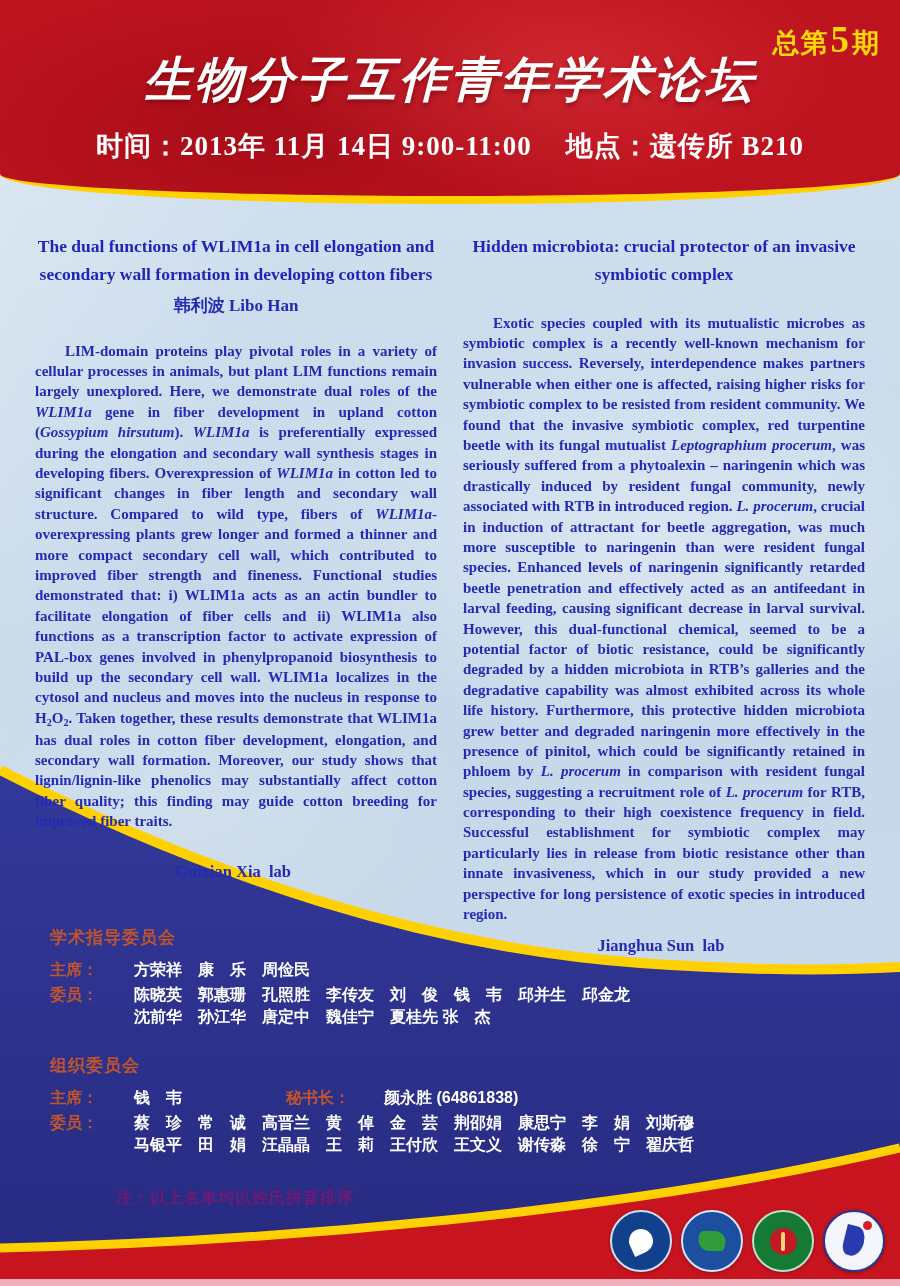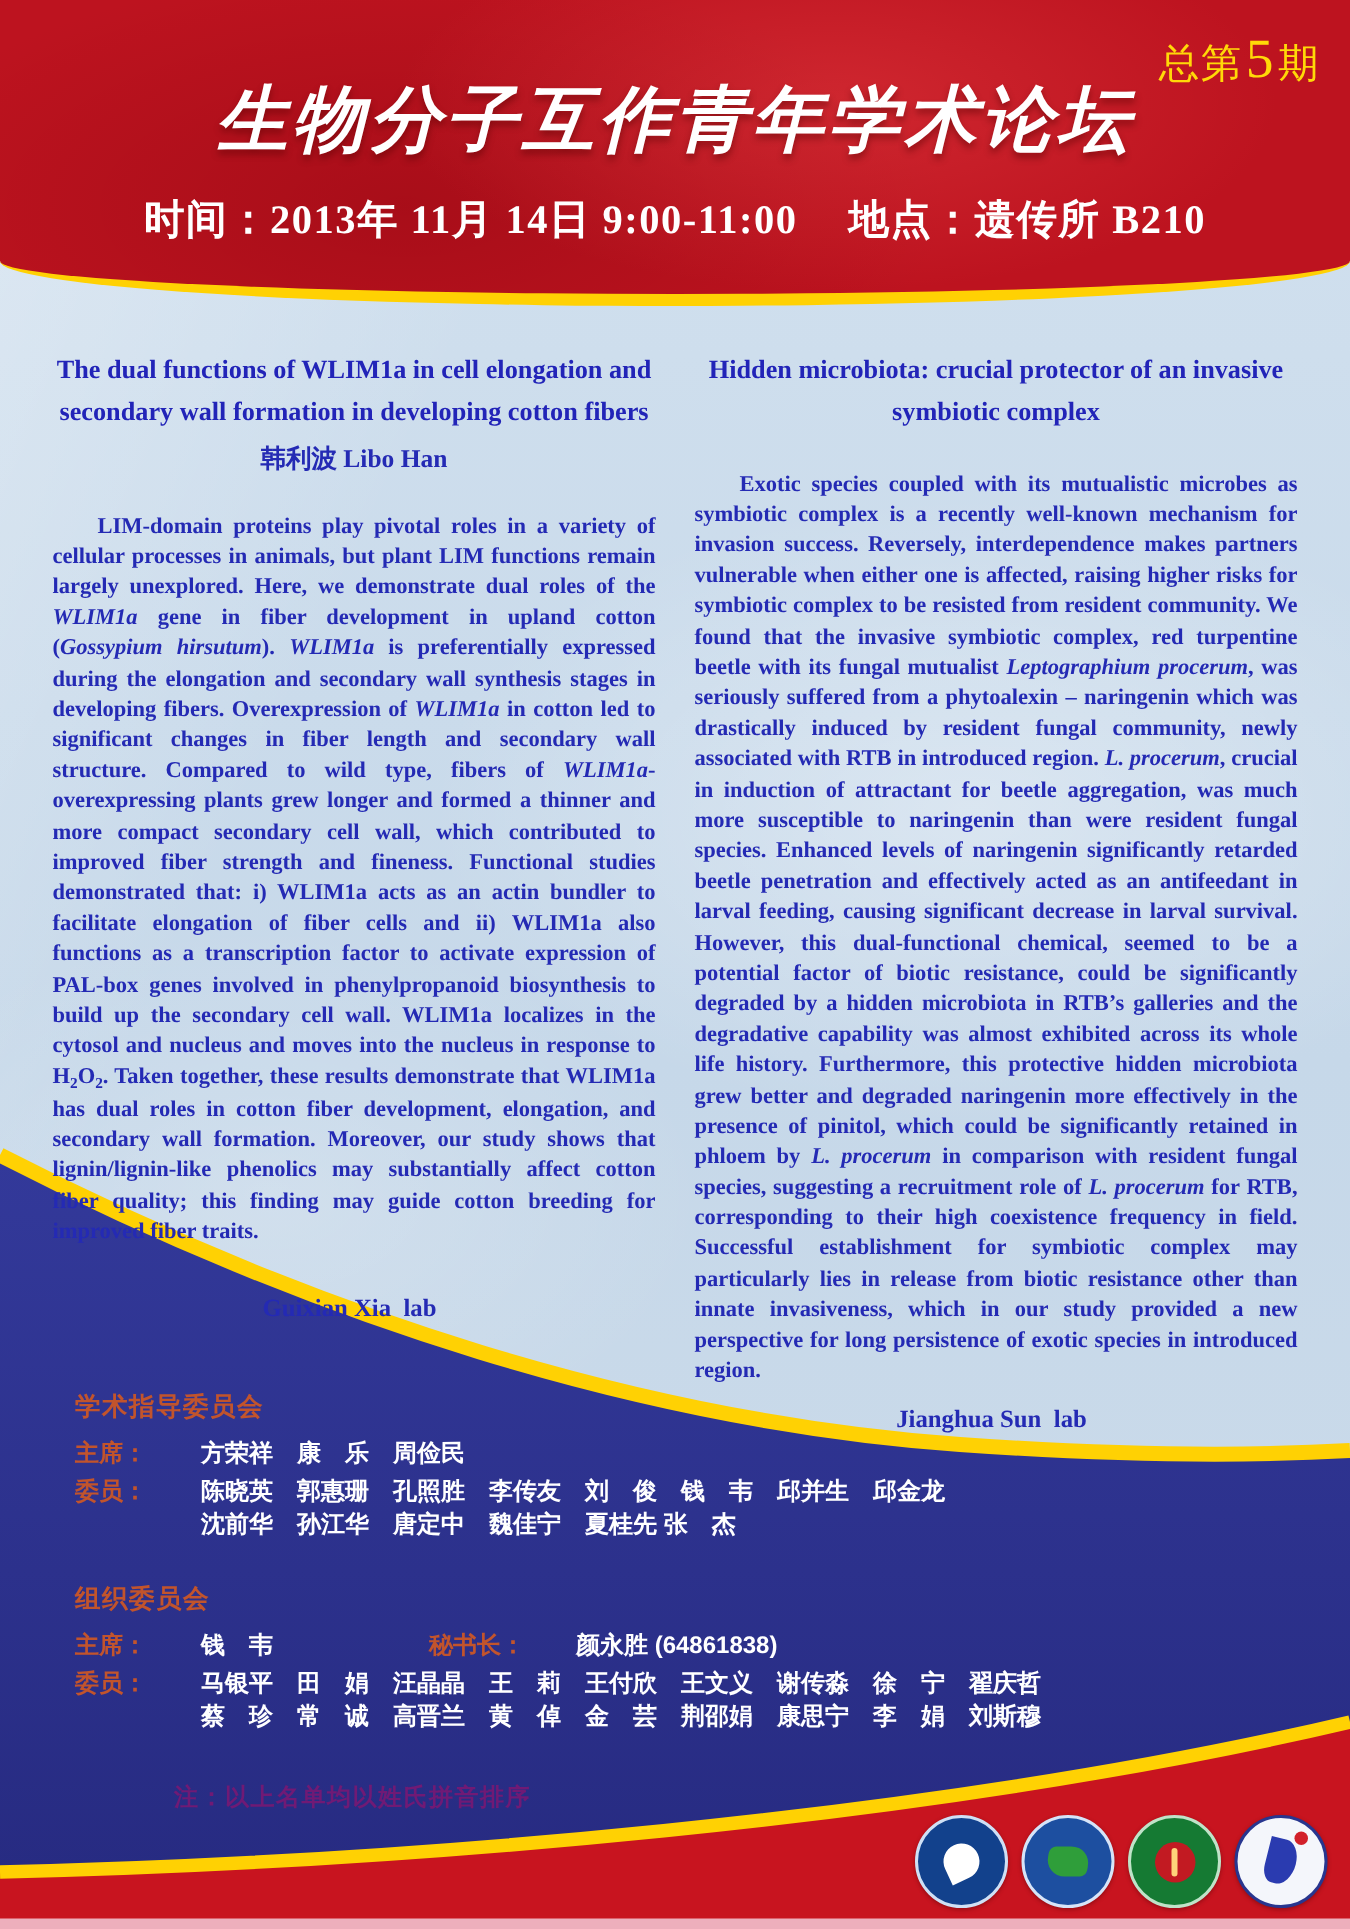--- a/index.html
+++ b/index.html
@@ -23,21 +23,21 @@
   .header {
     position:absolute; top:0; left:0; right:0; height:196px; z-index:6;
     background:
       radial-gradient(ellipse 420px 180px at 62% 35%, rgba(255,90,90,0.28), rgba(255,90,90,0) 70%),
       radial-gradient(ellipse 500px 220px at 30% 70%, rgba(120,0,10,0.30), rgba(120,0,10,0) 72%),
       #bd131f;
     border-radius: 0 0 50% 50% / 0 0 30px 30px;
     border-bottom:8px solid #ffd103;
     color:#fff; text-align:center;
   }
-  .issue { position:absolute; top:18px; right:20px; color:#ffd908; font-weight:normal; font-size:27px; letter-spacing:1px;text-align:center; }
+  .issue { position:absolute; top:18px; right:20px; color:#ffd908; font-weight:bold; font-size:27px; letter-spacing:1px;text-align:center; }
   .issue .issue-num { font-size:37px; font-family:"Liberation Serif", serif; padding:0 2px; }
   .main-title {
     margin:0; padding-top:48px; font-size:48px; font-weight:bold; letter-spacing:3px;
     text-shadow:0 3px 5px rgba(80,0,0,0.45);
     font-style:italic;
   }
   .schedule {
     margin-top:16px; font-family:"Liberation Serif", serif; font-weight:bold;
     font-size:27px; letter-spacing:1px;
   }
@@ -147,22 +147,22 @@
       <div class="cmt-title">组织委员会</div>
       <div class="cmt-row four">
         <div class="lbl">主席：</div>
         <div class="val">钱　韦</div>
         <div class="lbl">秘书长：</div>
         <div class="val">颜永胜 (64861838)</div>
       </div>
       <div class="cmt-row">
         <div class="lbl">委员：</div>
         <div class="val">
+          <div>蔡　珍　常　诚　高晋兰　黄　倬　金　芸　荆邵娟　康思宁　李　娟　刘斯穆</div>
           <div>马银平　田　娟　汪晶晶　王　莉　王付欣　王文义　谢传淼　徐　宁　翟庆哲</div>
-          <div>蔡　珍　常　诚　高晋兰　黄　倬　金　芸　荆邵娟　康思宁　李　娟　刘斯穆</div>
         </div>
       </div>
     </div>
 
   </section>
 
   <div class="note">注：以上名单均以姓氏拼音排序</div>
 
   <div class="logo-row" id="logoRow">
       <div class="logo l1">

